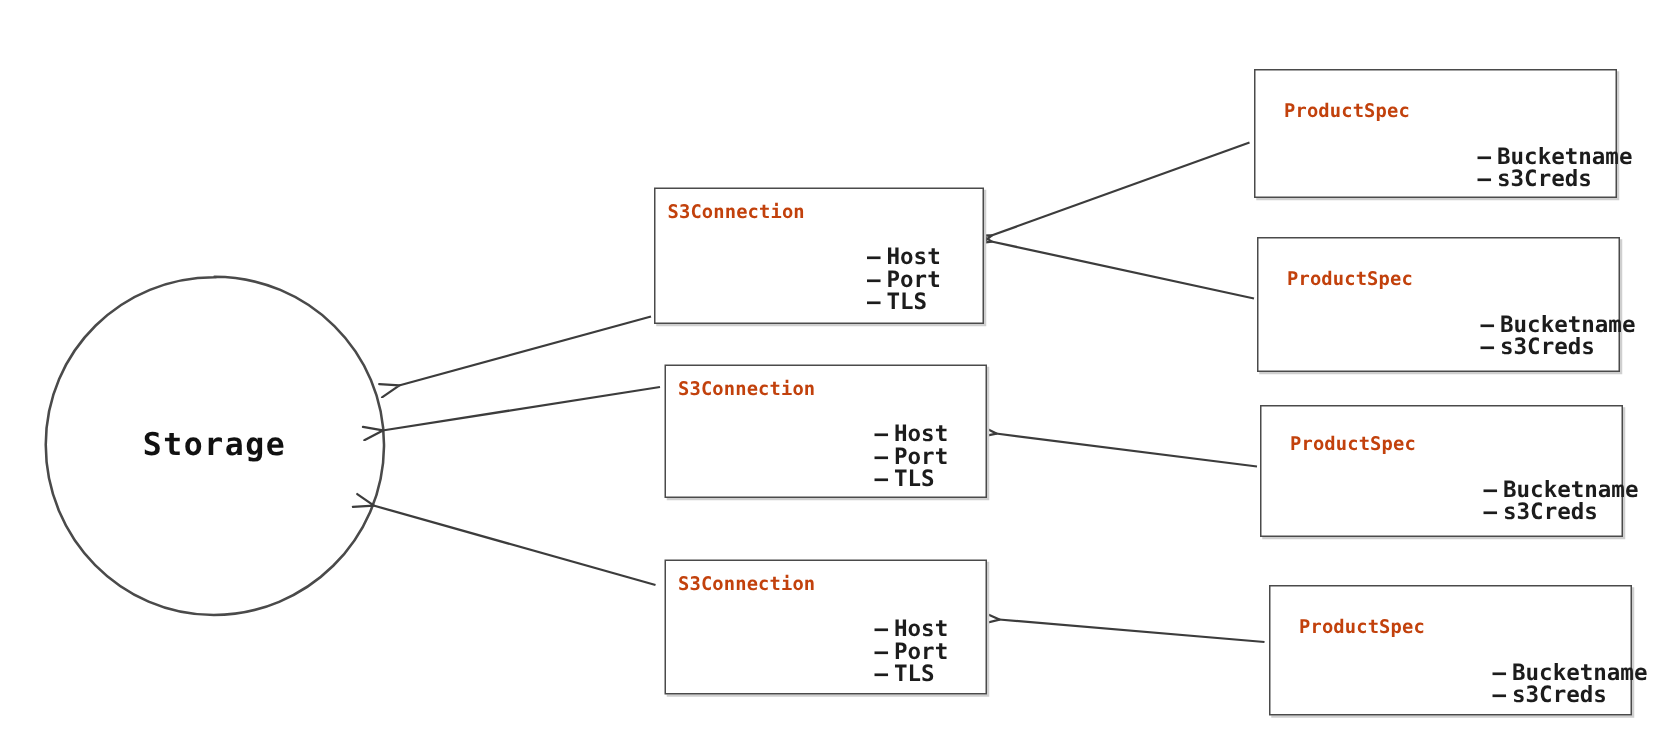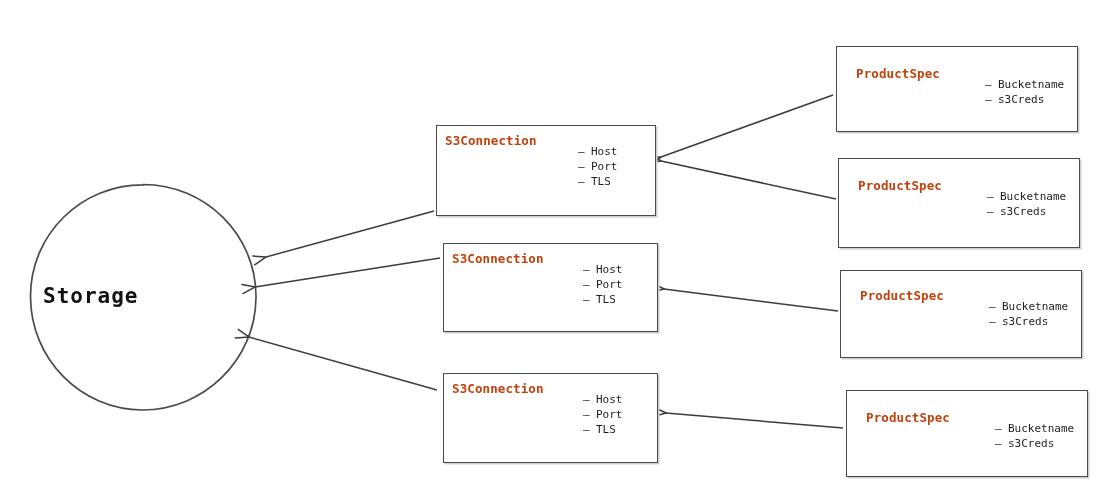--- a/index.html
+++ b/index.html
@@ -37,41 +37,43 @@
   .node-title {
     position: absolute;
     font-size: 12.5px;
     font-weight: bold;
     color: #c2410c;
     letter-spacing: 0.1px;
     white-space: nowrap;
   }
   .node-fields {
     position: absolute;
-    font-size: 11px;
-    font-weight: normal;
+    font-size: 15px;
+    font-weight: bold;
     color: #1c1c1c;
     line-height: 15px;
     white-space: nowrap;
+    margin-top: 20px;
   }
   .node-fields div {
     white-space: nowrap;
   }
   .node-fields .dash {
     display: inline-block;
     width: 13px;
   }
   
   .circle-label {
     position: absolute;
     font-size: 21px;
     font-weight: bold;
     color: #111111;
     letter-spacing: 1px;
     white-space: nowrap;
+    text-align: center;
   }
 </style>
 </head>
 <body>
 
 <div id="canvas">
 
   <svg class="diagram-svg" viewBox="0 0 1119 493">
     <defs>
       <marker id="arrowhead" markerWidth="16" markerHeight="12" refX="1.5" refY="5.2" orient="auto" markerUnits="userSpaceOnUse">

